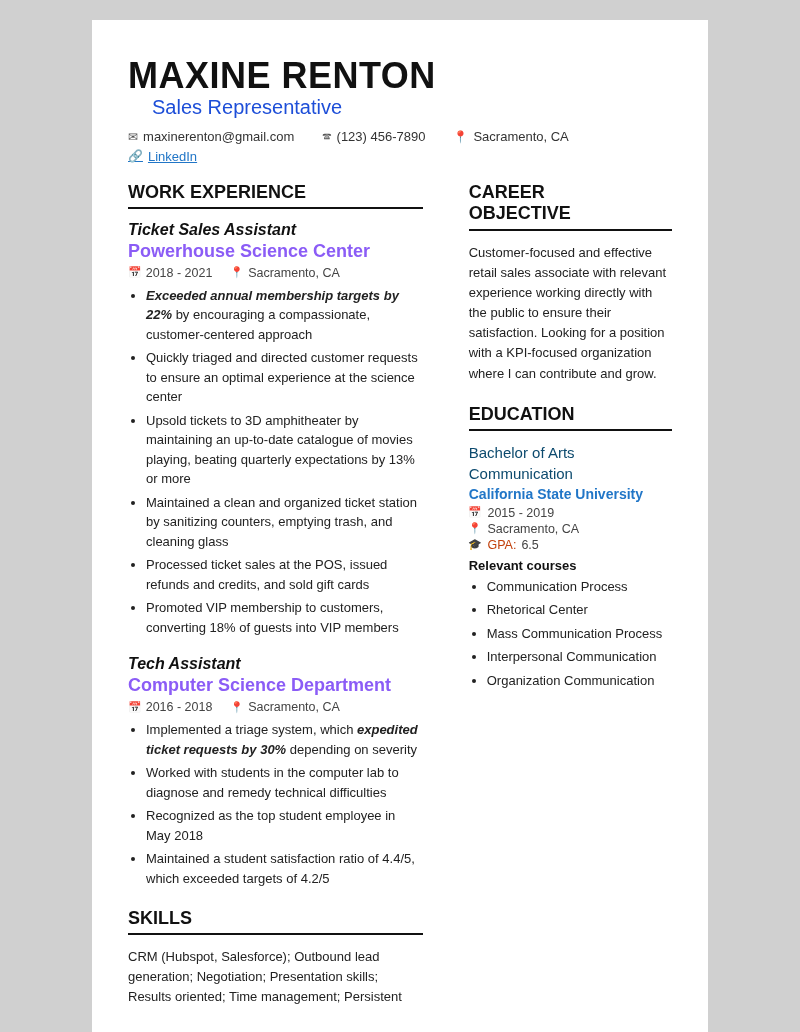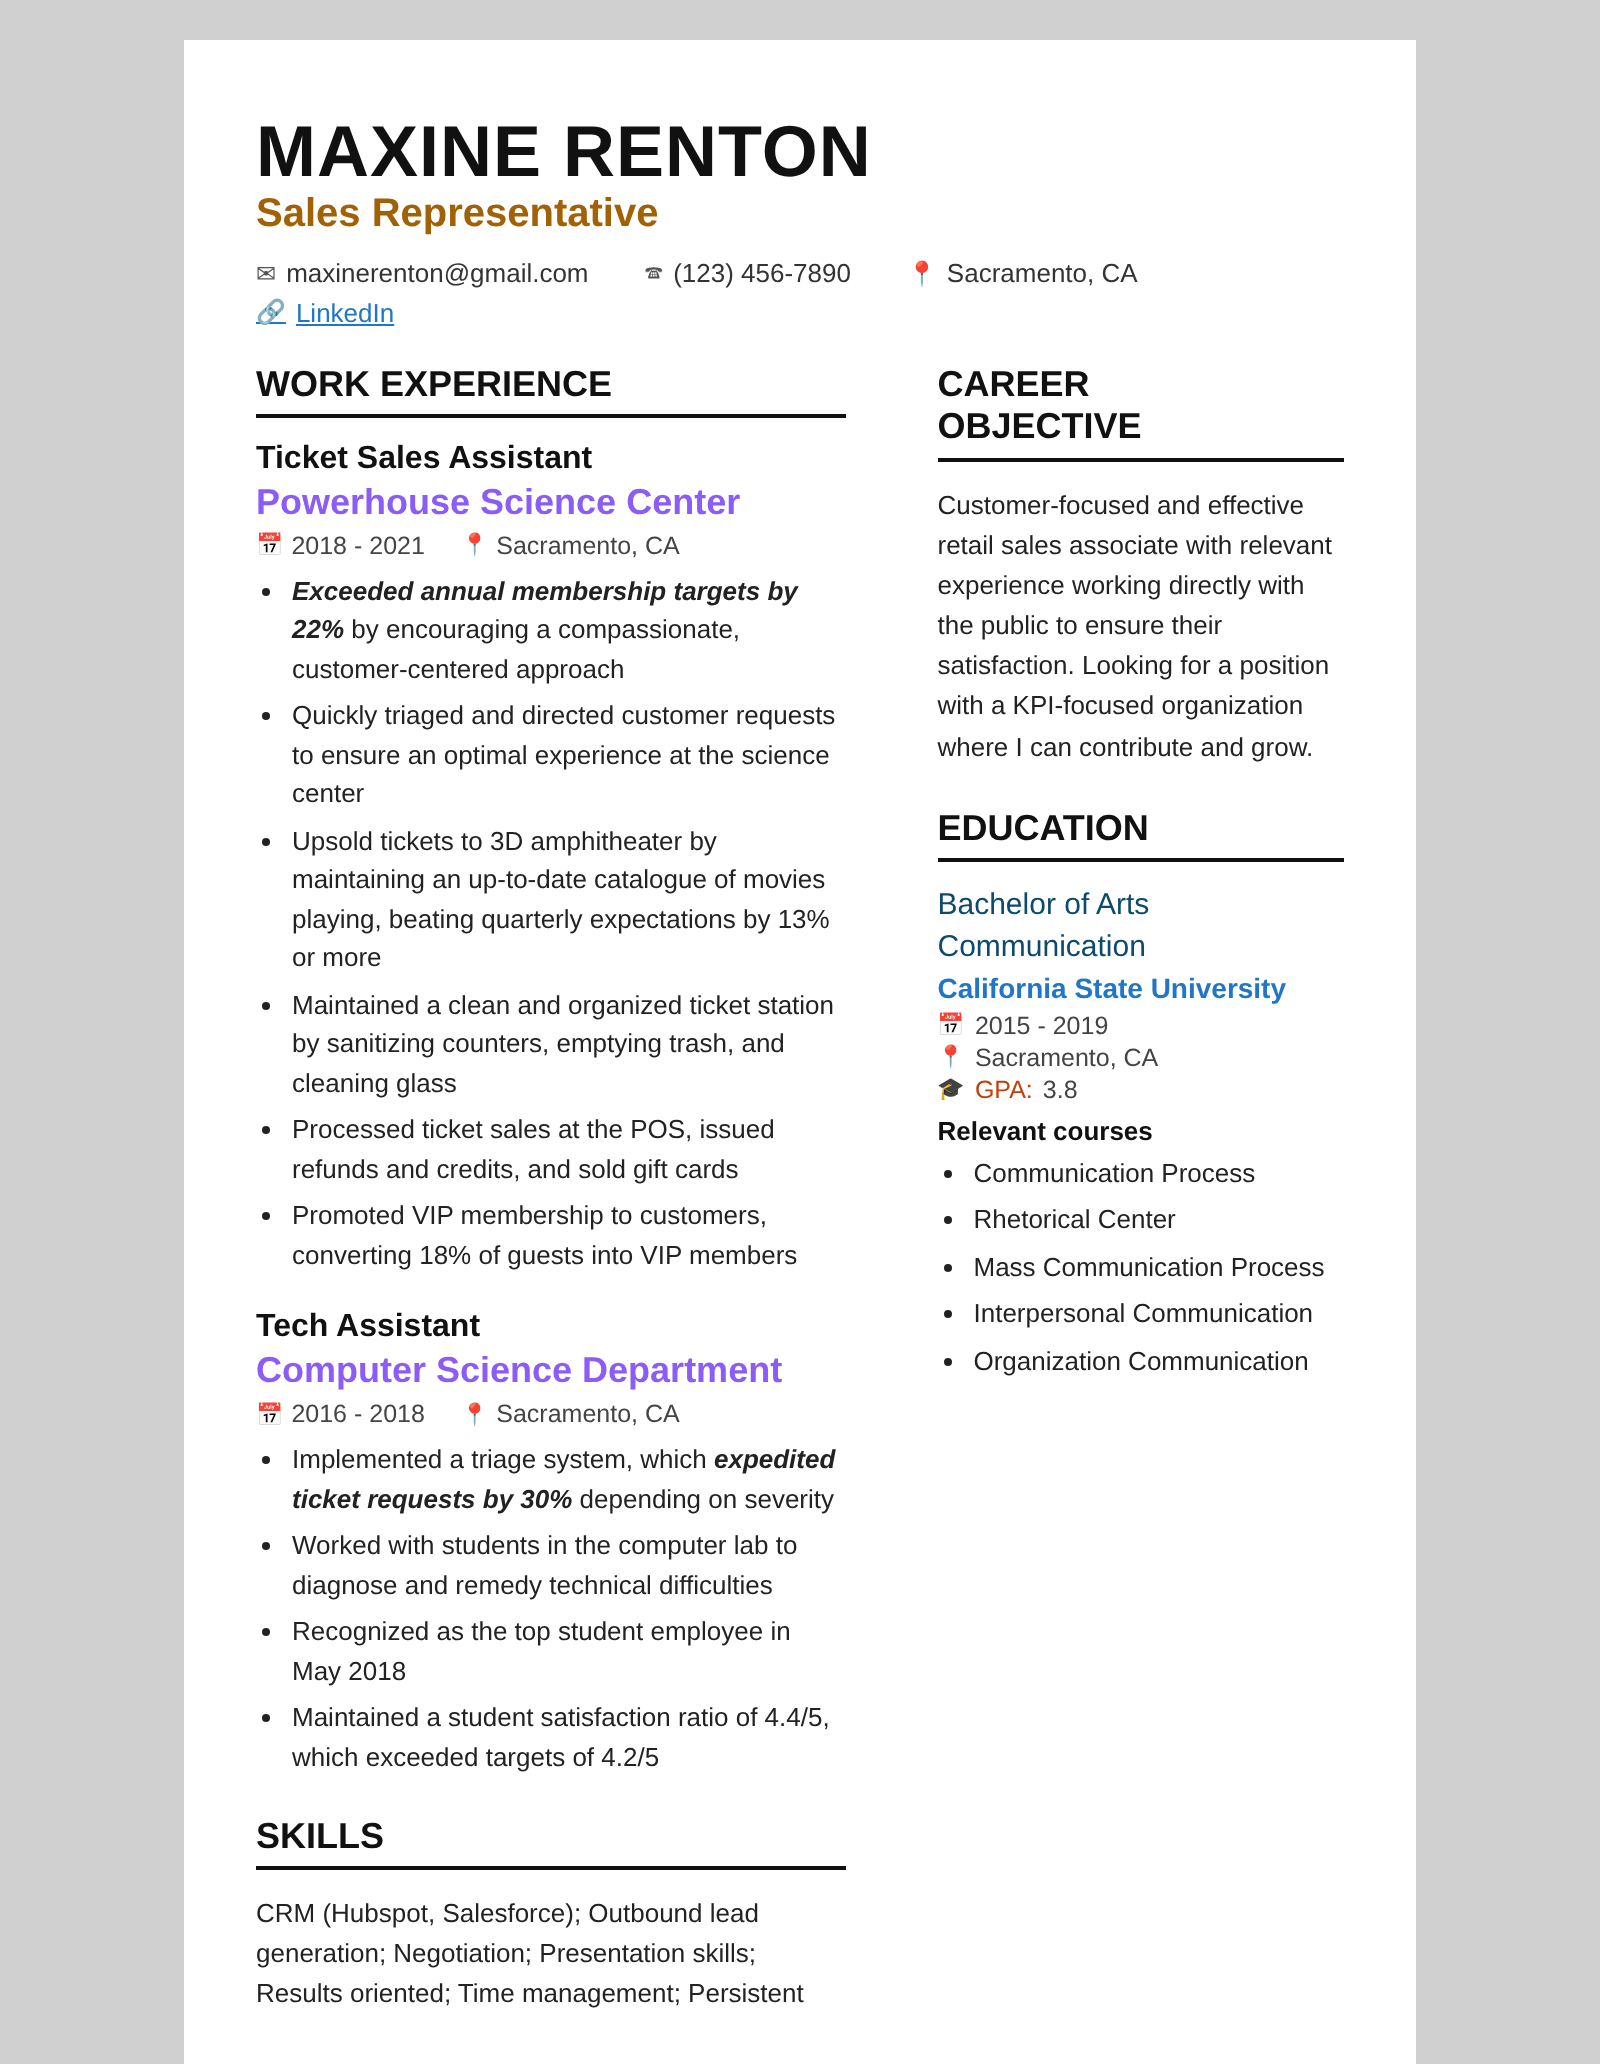--- a/index.html
+++ b/index.html
@@ -25,23 +25,24 @@
     }
     .name {
       font-size: 36px;
       font-weight: 900;
       color: #111;
       letter-spacing: 0.5px;
       line-height: 1.1;
     }
     .title {
       font-size: 20px;
-      font-weight: 700;
-      color: #a16207;
+      font-weight: 400;
+      color: #1d4ed8;
       margin-bottom: 10px;
+      margin-left: 24px;
     }
     .contact-row {
       display: flex;
       flex-wrap: wrap;
       gap: 6px 28px;
       font-size: 13px;
       color: #333;
       margin-bottom: 4px;
     }
     .contact-item {
@@ -83,20 +84,21 @@
       margin-top: 0;
     }
     .section {
       margin-bottom: 20px;
     }
     .job-title {
       font-size: 16px;
       font-weight: 600;
       color: #111;
       margin-bottom: 2px;
+      font-style: italic;
     }
     .company-name {
       font-size: 18px;
       font-weight: 700;
       color: #8b5cf6;
       margin-bottom: 4px;
     }
     .job-meta {
       display: flex;
       gap: 18px;
@@ -274,21 +276,21 @@
             <span style="font-size:11px;">📅</span>
             <span>2015 - 2019</span>
           </span>
           <span class="edu-meta-row">
             <span style="font-size:11px;">📍</span>
             <span>Sacramento, CA</span>
           </span>
           <span class="edu-meta-row">
             <span style="font-size:11px;">🎓</span>
             <span style="font-weight:400; color:#c2410c;">GPA:</span>
-            <span>3.8</span>
+            <span>6.5</span>
           </span>
         </div>
         <div class="relevant-courses-label">Relevant courses</div>
         <ul class="bullet-list">
           <li>Communication Process</li>
           <li>Rhetorical Center</li>
           <li>Mass Communication Process</li>
           <li>Interpersonal Communication</li>
           <li>Organization Communication</li>
         </ul>

